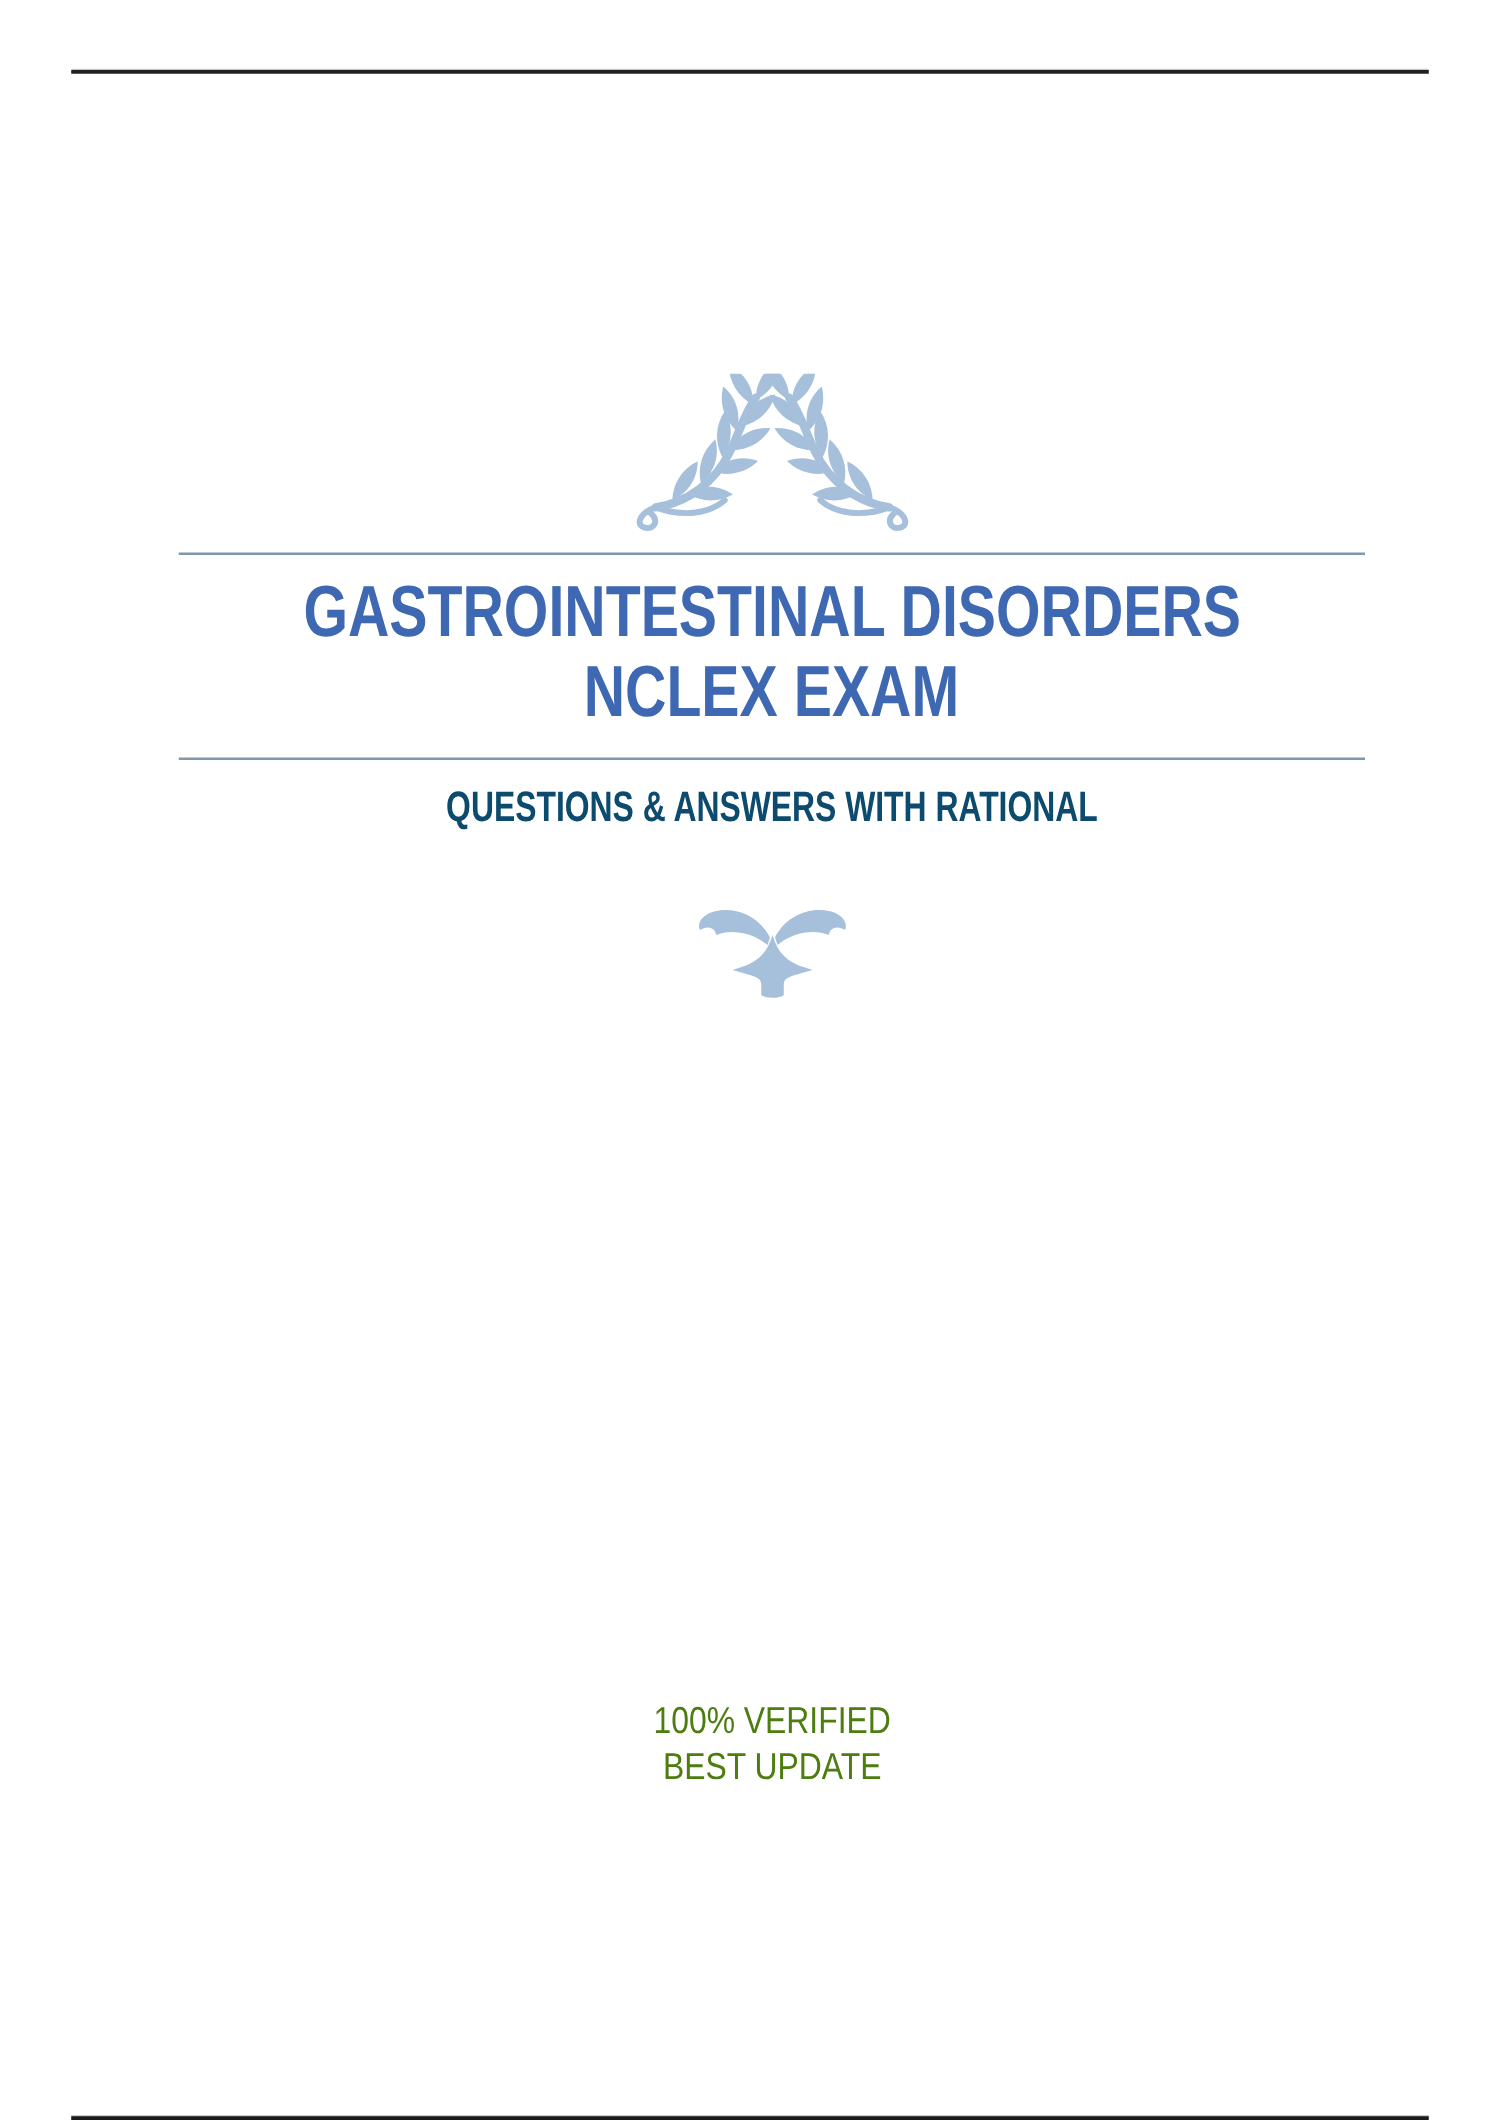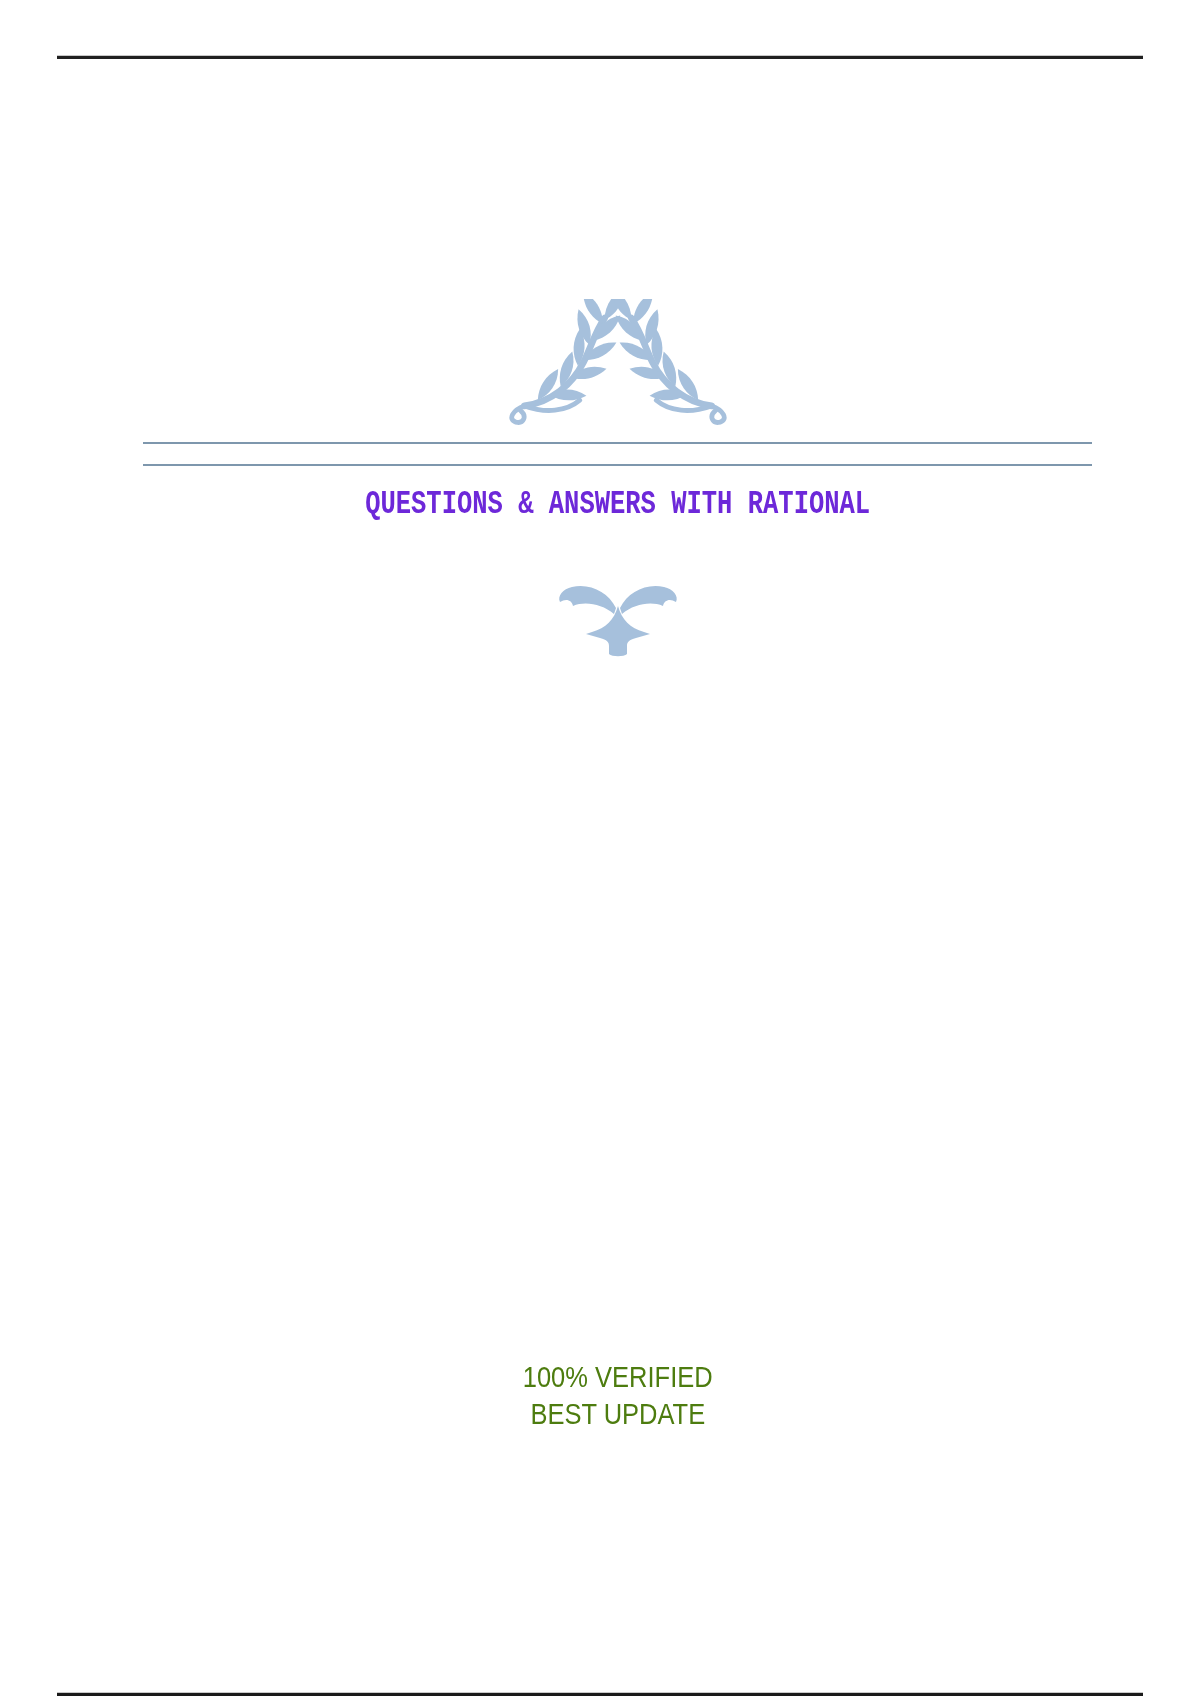--- a/index.html
+++ b/index.html
@@ -41,21 +41,21 @@
   .title {
     margin:14px 0 0 0;
     font-size:58px; line-height:64px; font-weight:700;
     color:#3e68b2; white-space:nowrap;
   }
   .title .tline { display:inline-block; transform:scaleX(0.79); transform-origin:50% 50%; }
 
   .subtitle {
     margin:16px 0 0 0;
     font-size:34px; line-height:44px; font-weight:700;
-    color:#6d28d9; white-space:nowrap;font-family:Liberation Mono, monospace;
+    color:#0c4a6e; white-space:nowrap;
   }
   .subtitle .sline { display:inline-block; transform:scaleX(0.75); transform-origin:50% 50%; }
 
   .footer {
     position:absolute; left:143px; width:949px; top:1358px;
     font-size:30px; line-height:37px; color:#4d7c0f;
     text-align:center; white-space:nowrap;
   }
   .footer .fline { display:inline-block; transform:scaleX(0.85); transform-origin:50% 50%; }
 </style>
@@ -89,20 +89,24 @@
             <use href="#leafL" transform="translate(36,106) rotate(75)"></use>
           </g>
         </g>
       </defs>
       <use href="#branch"></use>
       <use href="#branch" transform="translate(240,0) scale(-1,1)"></use>
     </svg>
 
     <hr class="rule rule-1">
 
+    <h1 class="title">
+      <span class="tline">GASTROINTESTINAL DISORDERS</span><br>
+      <span class="tline">NCLEX EXAM</span>
+    </h1>
 
     <hr class="rule rule-2">
 
     <div class="subtitle">
       <span class="sline">QUESTIONS &amp; ANSWERS WITH RATIONAL</span>
     </div>
 
     <svg class="orn-bottom" viewBox="0 0 132 88" aria-hidden="true">
       <g class="fill">
         <path d="M64,38 C56,22 38,13 20,17 C11,19 5,26 8,32 C14,28 20,30 21,36 C33,31 50,34 62,44 Z"></path>

